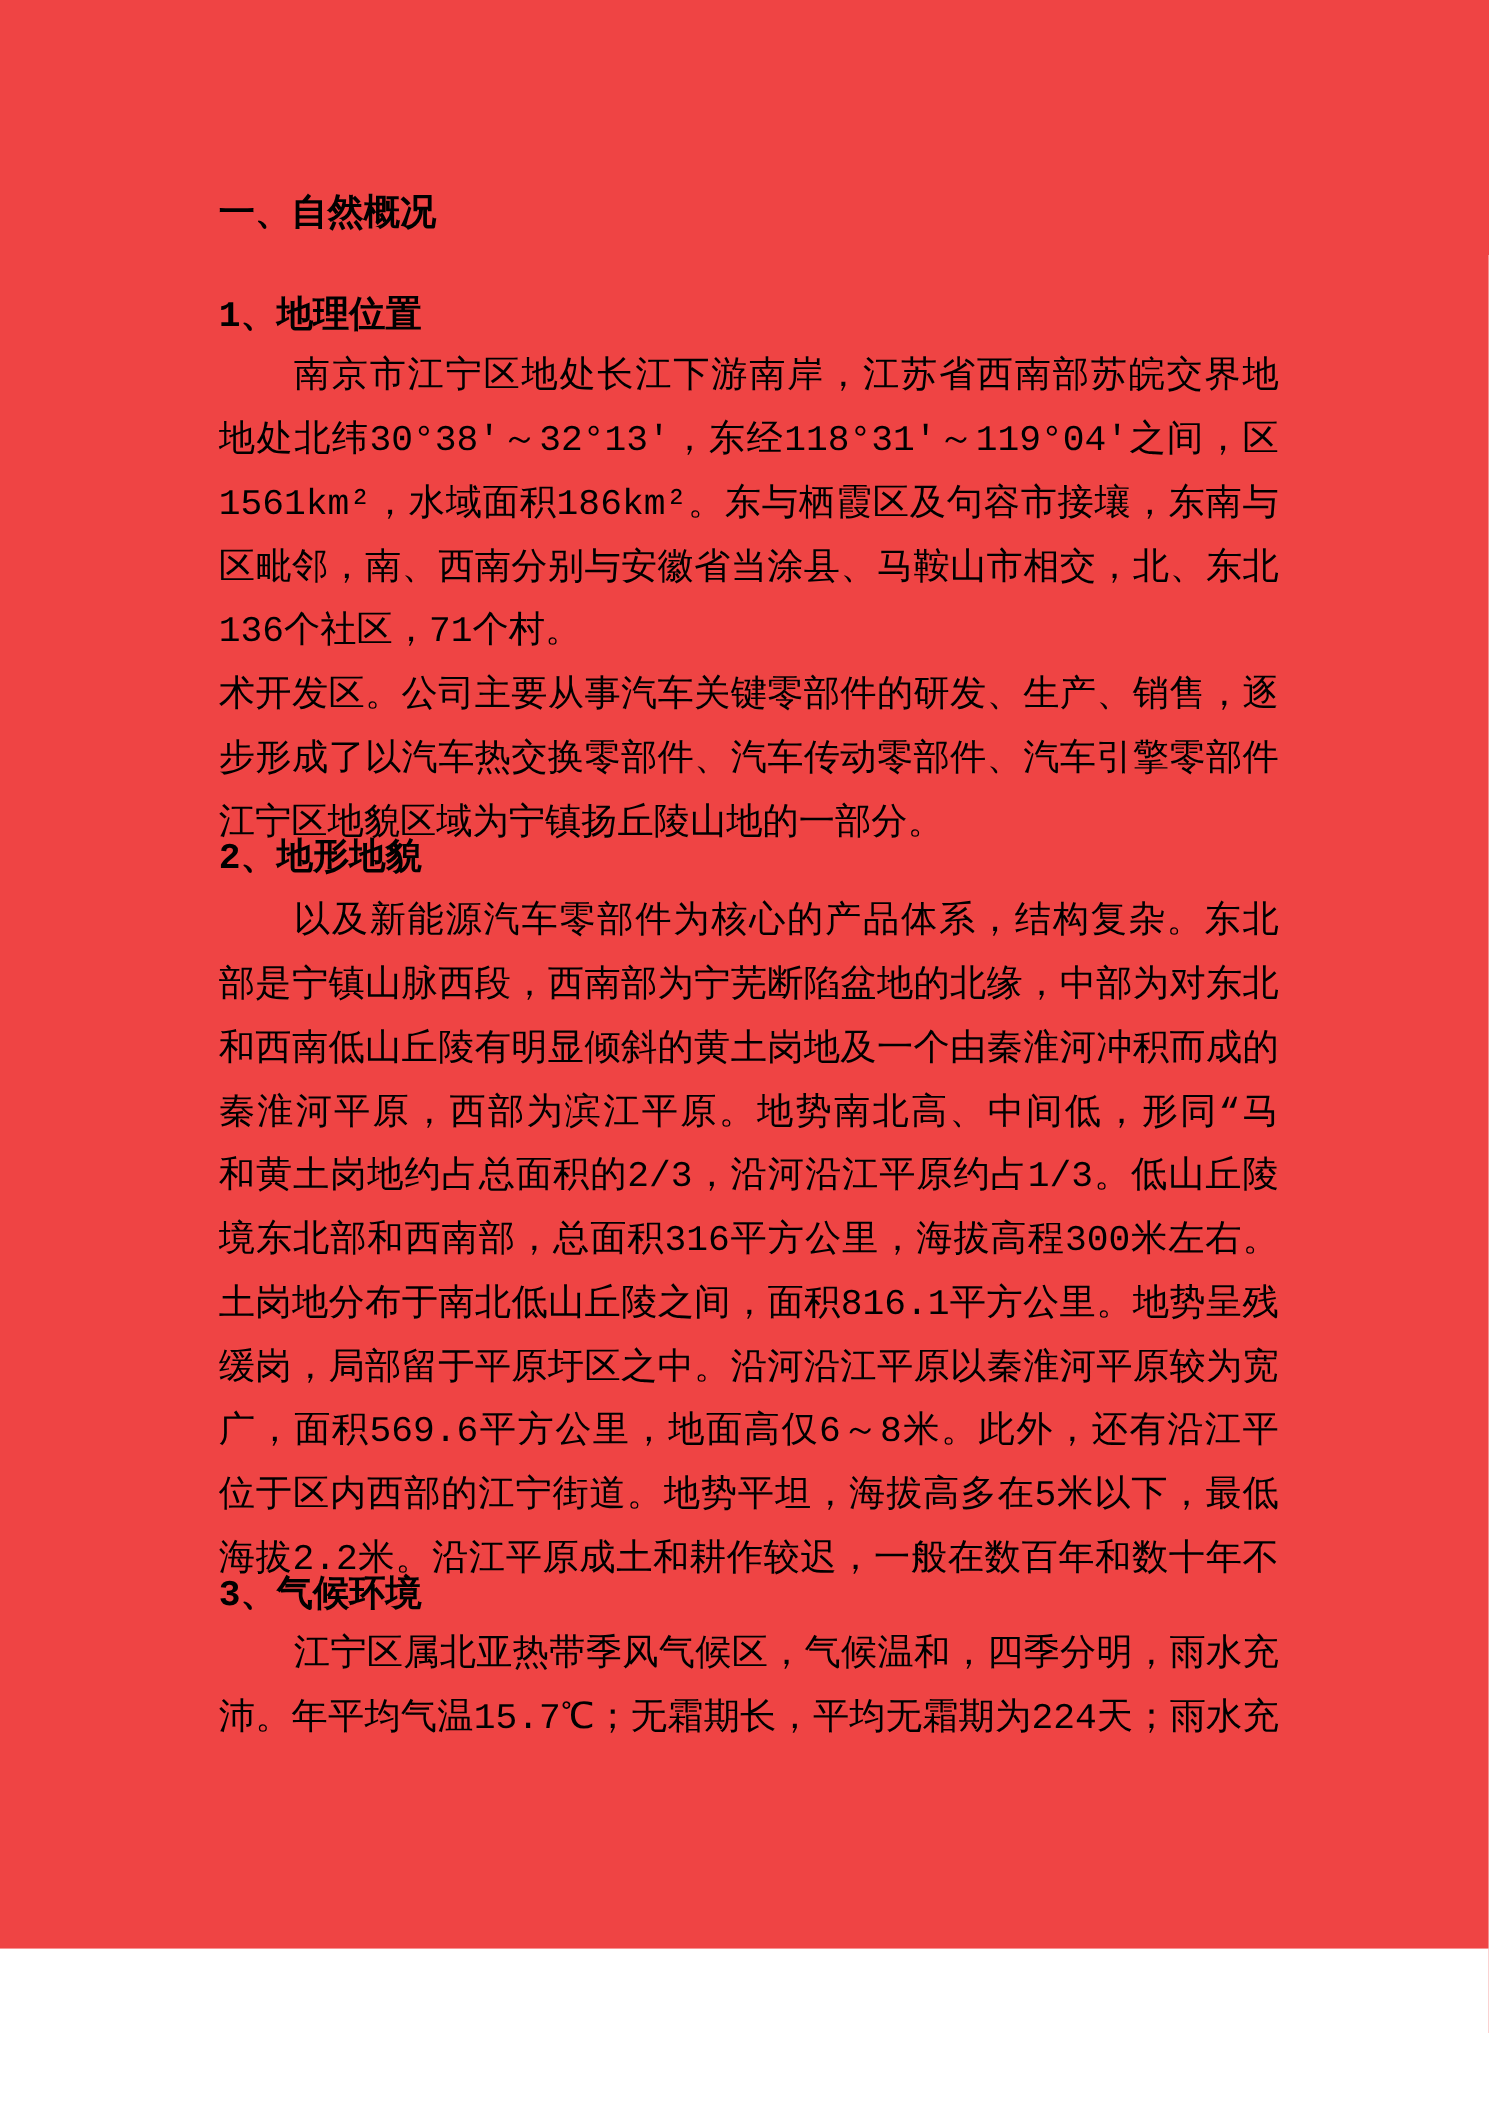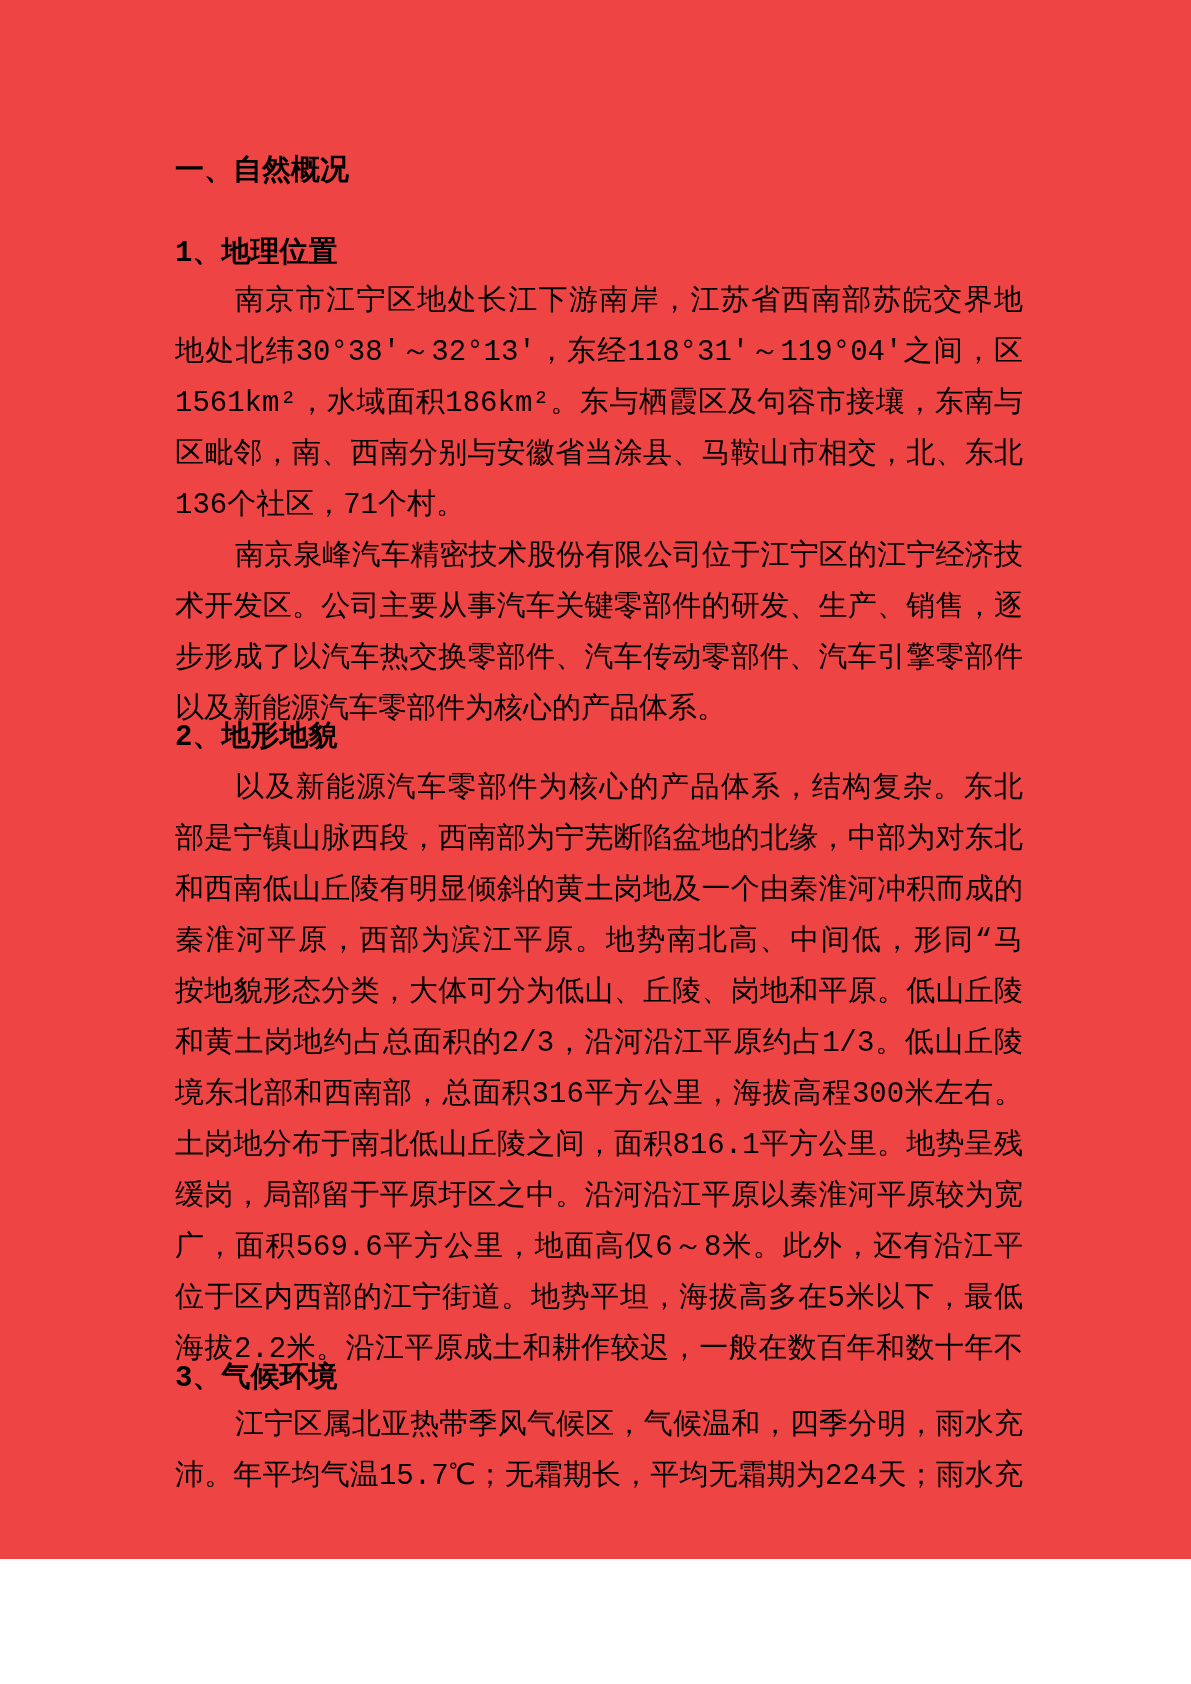--- a/index.html
+++ b/index.html
@@ -70,32 +70,30 @@
     <div class="hd hd-main">一、自然概况</div>
 
     <div class="hd">1、地理位置</div>
 
     <div class="bl first mt3">南京市江宁区地处长江下游南岸，江苏省西南部苏皖交界地带，</div>
     <div class="bl">地处北纬30°38′～32°13′，东经118°31′～119°04′之间，区域总面积</div>
     <div class="bl">1561km²，水域面积186km²。东与栖霞区及句容市接壤，东南与溧水</div>
     <div class="bl">区毗邻，南、西南分别与安徽省当涂县、马鞍山市相交，北、东北</div>
     <div class="bl lastline">136个社区，71个村。</div>
 
-    <div class="bl first">南京泉峰汽车精密技术股份有限公司位于江宁区的江宁经济技</div>
     <div class="bl">术开发区。公司主要从事汽车关键零部件的研发、生产、销售，逐</div>
     <div class="bl">步形成了以汽车热交换零部件、汽车传动零部件、汽车引擎零部件</div>
-    <div class="bl lastline">以及新能源汽车零部件为核心的产品体系。</div>
+    <div class="bl lastline">江宁区地貌区域为宁镇扬丘陵山地的一部分。</div>
 
     <div class="hd mtn16">2、地形地貌</div>
 
     <div class="bl first mt6">以及新能源汽车零部件为核心的产品体系，结构复杂。东北</div>
     <div class="bl">部是宁镇山脉西段，西南部为宁芜断陷盆地的北缘，中部为对东北</div>
     <div class="bl">和西南低山丘陵有明显倾斜的黄土岗地及一个由秦淮河冲积而成的</div>
     <div class="bl">秦淮河平原，西部为滨江平原。地势南北高、中间低，形同“马鞍”。</div>
-    <div class="bl">按地貌形态分类，大体可分为低山、丘陵、岗地和平原。低山丘陵</div>
     <div class="bl">和黄土岗地约占总面积的2/3，沿河沿江平原约占1/3。低山丘陵在区</div>
     <div class="bl">境东北部和西南部，总面积316平方公里，海拔高程300米左右。黄</div>
     <div class="bl">土岗地分布于南北低山丘陵之间，面积816.1平方公里。地势呈残丘</div>
     <div class="bl">缓岗，局部留于平原圩区之中。沿河沿江平原以秦淮河平原较为宽</div>
     <div class="bl">广，面积569.6平方公里，地面高仅6～8米。此外，还有沿江平原，</div>
     <div class="bl">位于区内西部的江宁街道。地势平坦，海拔高多在5米以下，最低处</div>
     <div class="bl lastline">海拔2.2米。沿江平原成土和耕作较迟，一般在数百年和数十年不等。</div>
 
     <div class="hd mtn15">3、气候环境</div>
 

